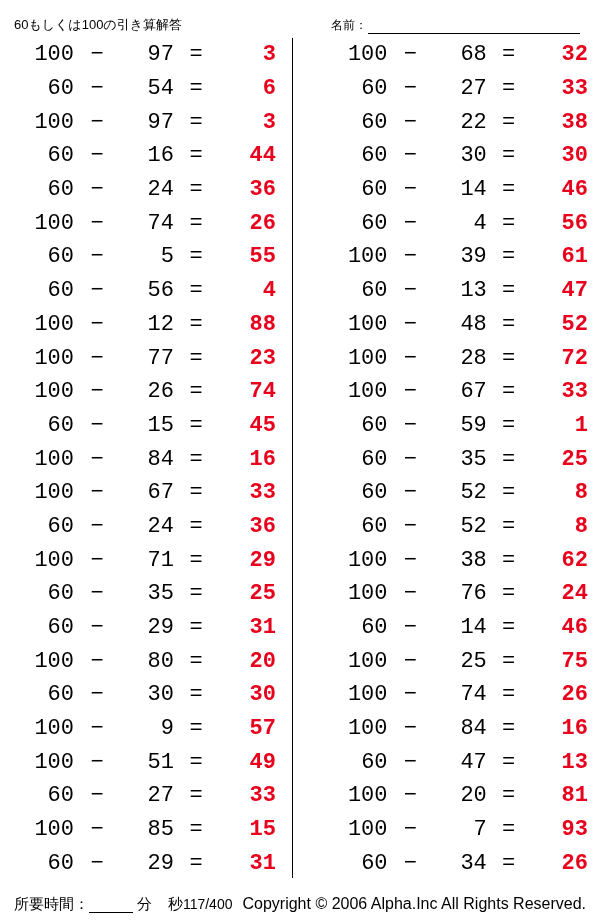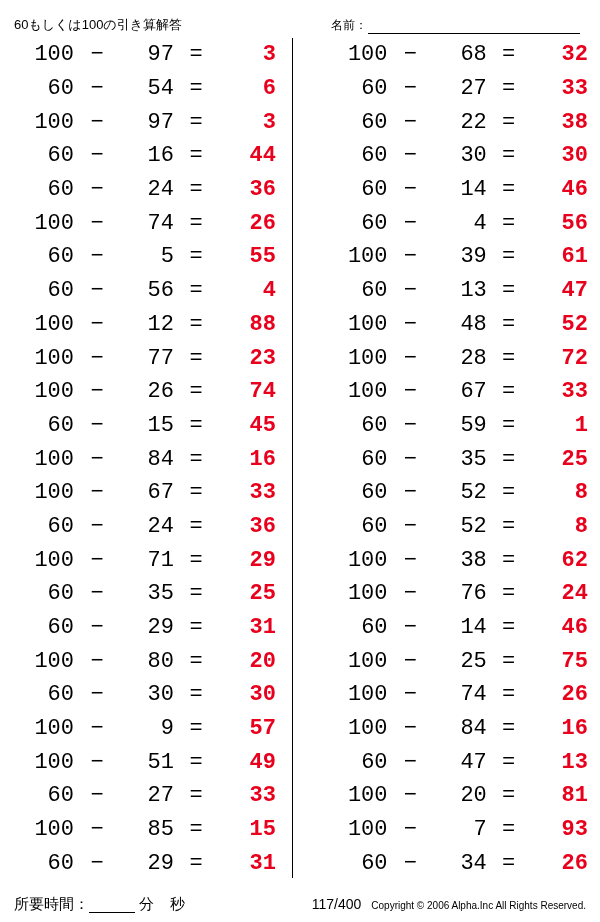--- a/index.html
+++ b/index.html
@@ -120,21 +120,21 @@
   .unit { margin: 0 4px 0 4px; white-space: nowrap; }
   .unit2 { margin-left: 12px; white-space: nowrap; }
   .footer-right {
     margin-left: auto;
     display: flex;
     align-items: baseline;
     font-size: 13px;
     white-space: nowrap;
   }
   .page-no { margin-right: 10px; font-size: 14px; }
-  .copyright { font-size: 10px; }
+  .copyright { font-size: 16px; }
 </style>
 </head>
 <body>
 
 <div class="sheet">
 
   <div class="header">
     <div class="header-title">60もしくは100の引き算解答</div>
     <div class="header-name">
       <span class="name-label">名前：</span>

